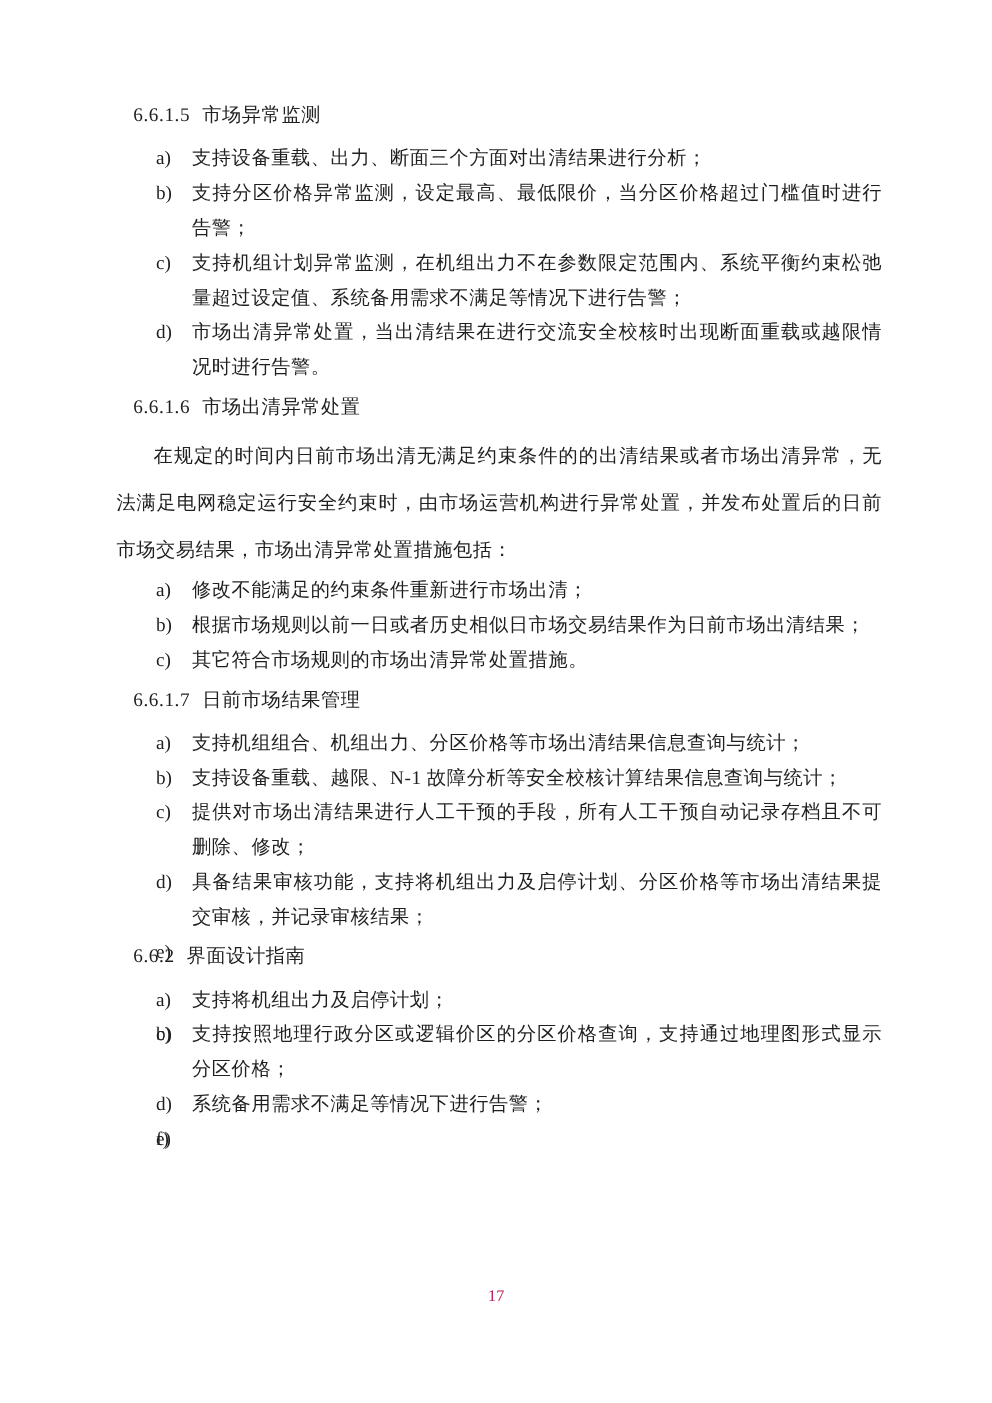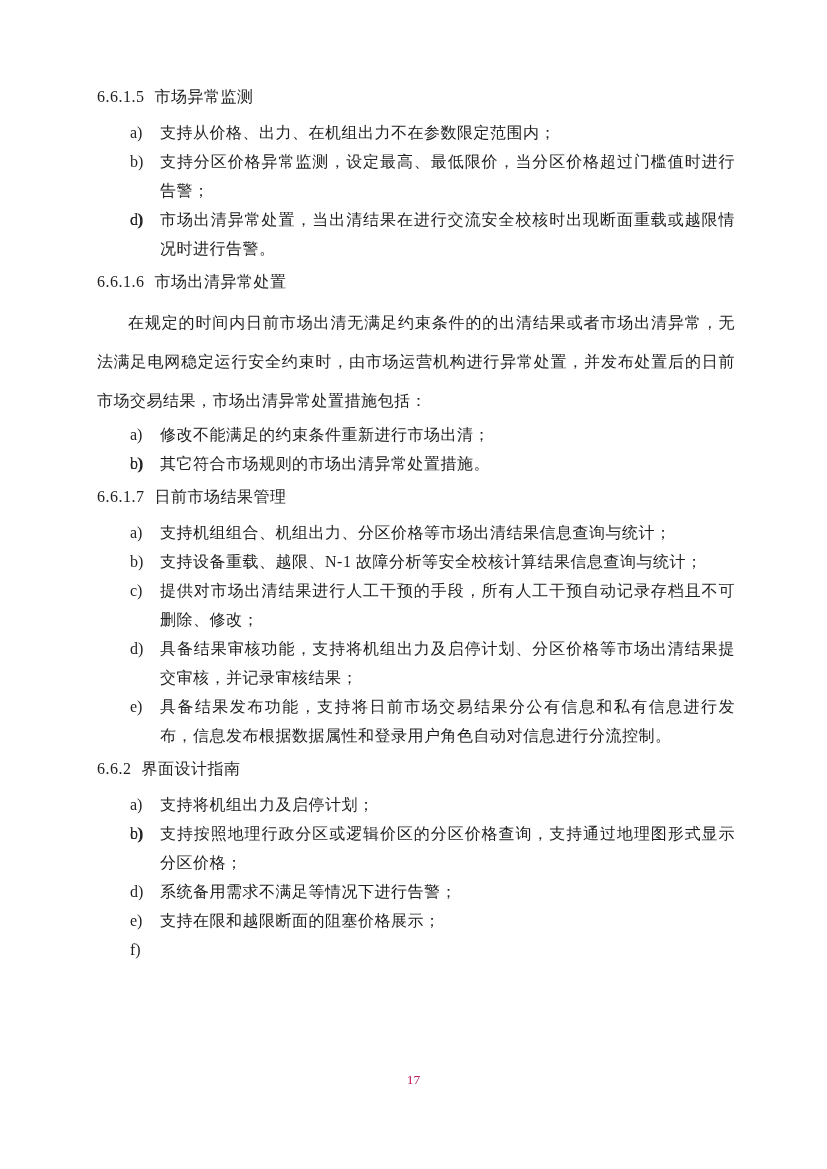--- a/index.html
+++ b/index.html
@@ -26,20 +26,21 @@
   .section-heading {
     font-size: 16px;
     line-height: 22px;
     margin: 8px 0 10px 0;
     letter-spacing: 0.5px;
     white-space: nowrap;
   }
   .section-heading .section-number {
     margin-right: 10px;
     letter-spacing: 0.5px;
+    margin-left: 14px;
   }
   .section-heading.bold .section-title {
     font-weight: 400;
   }
   .section:first-child .section-heading {
     margin-top: 0;
   }
   .intro-paragraph {
     font-size: 16px;
     line-height: 39px;
@@ -82,48 +83,50 @@
 <div class="page">
   <div class="content">
 
     <div class="section">
       <div class="section-heading">
         <span class="section-number">6.6.1.5</span><span class="section-title">市场异常监测</span>
       </div>
       <div class="item-list">
         <div class="list-item">
           <span class="item-marker">a)</span>
-          <span class="item-text">支持从价格、出力、在机组出力不在参数限定范围内；</span>
+          <span class="item-text">支持设备重载、出力、断面三个方面对出清结果进行分析；</span>
         </div>
         <div class="list-item">
           <span class="item-marker">b)</span>
           <span class="item-text">支持分区价格异常监测，设定最高、最低限价，当分区价格超过门槛值时进行告警；</span>
         </div>
         <div class="list-item">
           <span class="item-marker">c)</span>
+          <span class="item-text">支持机组计划异常监测，在机组出力不在参数限定范围内、系统平衡约束松弛量超过设定值、系统备用需求不满足等情况下进行告警；</span>
         </div>
         <div class="list-item">
           <span class="item-marker">d)</span>
           <span class="item-text">市场出清异常处置，当出清结果在进行交流安全校核时出现断面重载或越限情况时进行告警。</span>
         </div>
       </div>
     </div>
 
     <div class="section">
       <div class="section-heading">
         <span class="section-number">6.6.1.6</span><span class="section-title">市场出清异常处置</span>
       </div>
       <p class="intro-paragraph">在规定的时间内日前市场出清无满足约束条件的的出清结果或者市场出清异常，无法满足电网稳定运行安全约束时，由市场运营机构进行异常处置，并发布处置后的日前市场交易结果，市场出清异常处置措施包括：</p>
       <div class="item-list">
         <div class="list-item">
           <span class="item-marker">a)</span>
           <span class="item-text">修改不能满足的约束条件重新进行市场出清；</span>
         </div>
         <div class="list-item">
           <span class="item-marker">b)</span>
+          <span class="item-text">根据市场规则以前一日或者历史相似日市场交易结果作为日前市场出清结果；</span>
         </div>
         <div class="list-item">
           <span class="item-marker">c)</span>
           <span class="item-text">其它符合市场规则的市场出清异常处置措施。</span>
         </div>
       </div>
     </div>
 
     <div class="section">
       <div class="section-heading">
@@ -141,21 +144,20 @@
         <div class="list-item">
           <span class="item-marker">c)</span>
           <span class="item-text">提供对市场出清结果进行人工干预的手段，所有人工干预自动记录存档且不可删除、修改；</span>
         </div>
         <div class="list-item">
           <span class="item-marker">d)</span>
           <span class="item-text">具备结果审核功能，支持将机组出力及启停计划、分区价格等市场出清结果提交审核，并记录审核结果；</span>
         </div>
         <div class="list-item">
           <span class="item-marker">e)</span>
-          <span class="item-text">具备结果发布功能，支持将日前市场交易结果分公有信息和私有信息进行发布，信息发布根据数据属性和登录用户角色自动对信息进行分流控制。</span>
         </div>
       </div>
     </div>
 
     <div class="section">
       <div class="section-heading bold">
         <span class="section-number">6.6.2</span><span class="section-title">界面设计指南</span>
       </div>
       <div class="item-list">
         <div class="list-item">
@@ -168,21 +170,20 @@
         <div class="list-item">
           <span class="item-marker">c)</span>
           <span class="item-text">支持按照地理行政分区或逻辑价区的分区价格查询，支持通过地理图形式显示分区价格；</span>
         </div>
         <div class="list-item">
           <span class="item-marker">d)</span>
           <span class="item-text">系统备用需求不满足等情况下进行告警；</span>
         </div>
         <div class="list-item">
           <span class="item-marker">e)</span>
-          <span class="item-text">支持在限和越限断面的阻塞价格展示；</span>
         </div>
         <div class="list-item">
           <span class="item-marker">f)</span>
         </div>
       </div>
     </div>
 
   </div>
 
   <div class="page-number">17</div>

